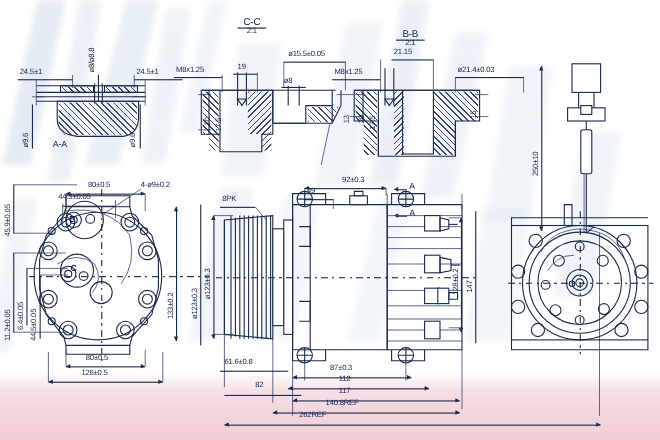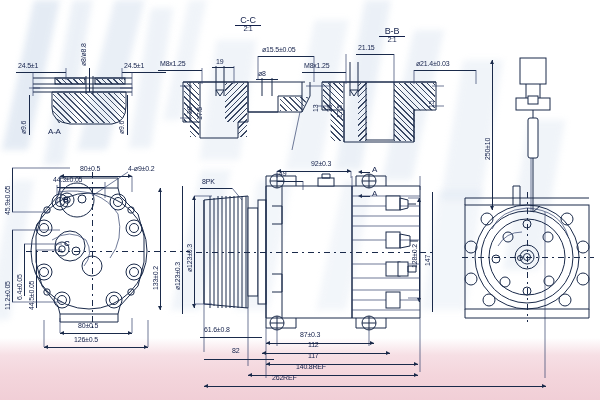--- a/index.html
+++ b/index.html
@@ -23,21 +23,21 @@
   .hatch{background:repeating-linear-gradient(45deg,#1a2a4a 0 1px,transparent 1px 4px);}
   .hatch2{background:repeating-linear-gradient(-45deg,#1a2a4a 0 1px,transparent 1px 4px);}
 
   
   .t{position:absolute;color:#13204a;font-family:"Liberation Sans",sans-serif;
      font-size:7px;line-height:8px;white-space:nowrap;letter-spacing:-.2px;}
   .t8{font-size:8px;}
   .t9{font-size:9px;line-height:10px;}
   .vt{transform-origin:0 0;transform:rotate(-90deg);}
   .ul{border-bottom:1px solid #13204a;padding-bottom:0px;}
-  .ctrtxt{text-align:center;margin-left:19px;}
+  .ctrtxt{text-align:center;}
   .ahL,.ahR{position:absolute;width:0;height:0;border-top:2px solid transparent;border-bottom:2px solid transparent;}
   .ahL{border-right:4px solid #1a2a4a;}
   .ahR{border-left:4px solid #1a2a4a;}
   .ahU,.ahD{position:absolute;width:0;height:0;border-left:2px solid transparent;border-right:2px solid transparent;}
   .ahU{border-bottom:4px solid #1a2a4a;}
   .ahD{border-top:4px solid #1a2a4a;}
   svg{position:absolute;overflow:visible;}
   .s{fill:none;stroke:#1a2a4a;stroke-width:1;}
   .s2{fill:#fff;stroke:#1a2a4a;stroke-width:1;}
   .sthin{fill:none;stroke:#31406b;stroke-width:.7;}

